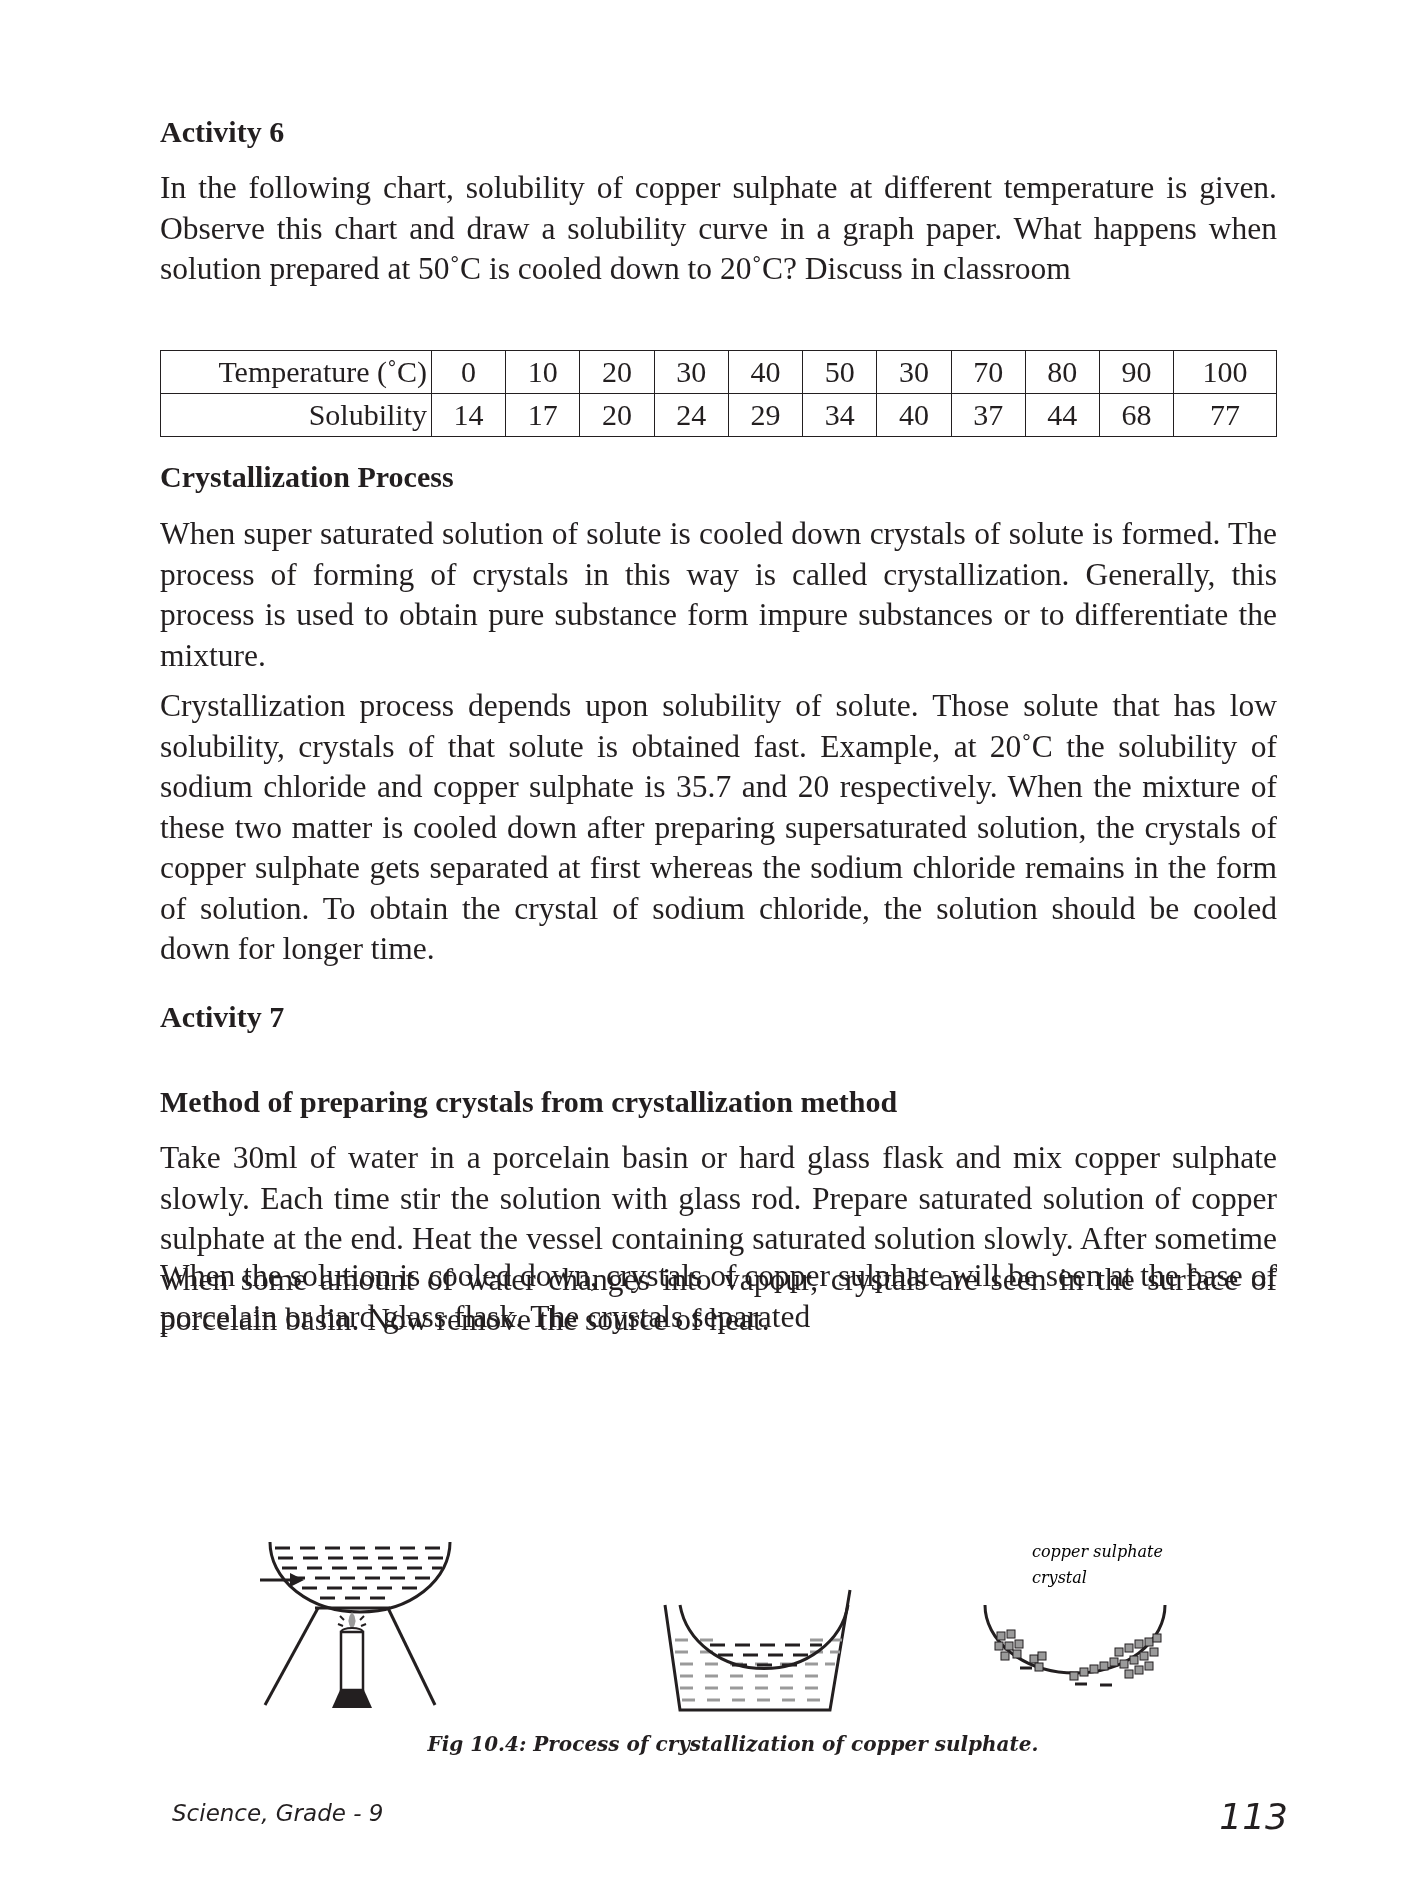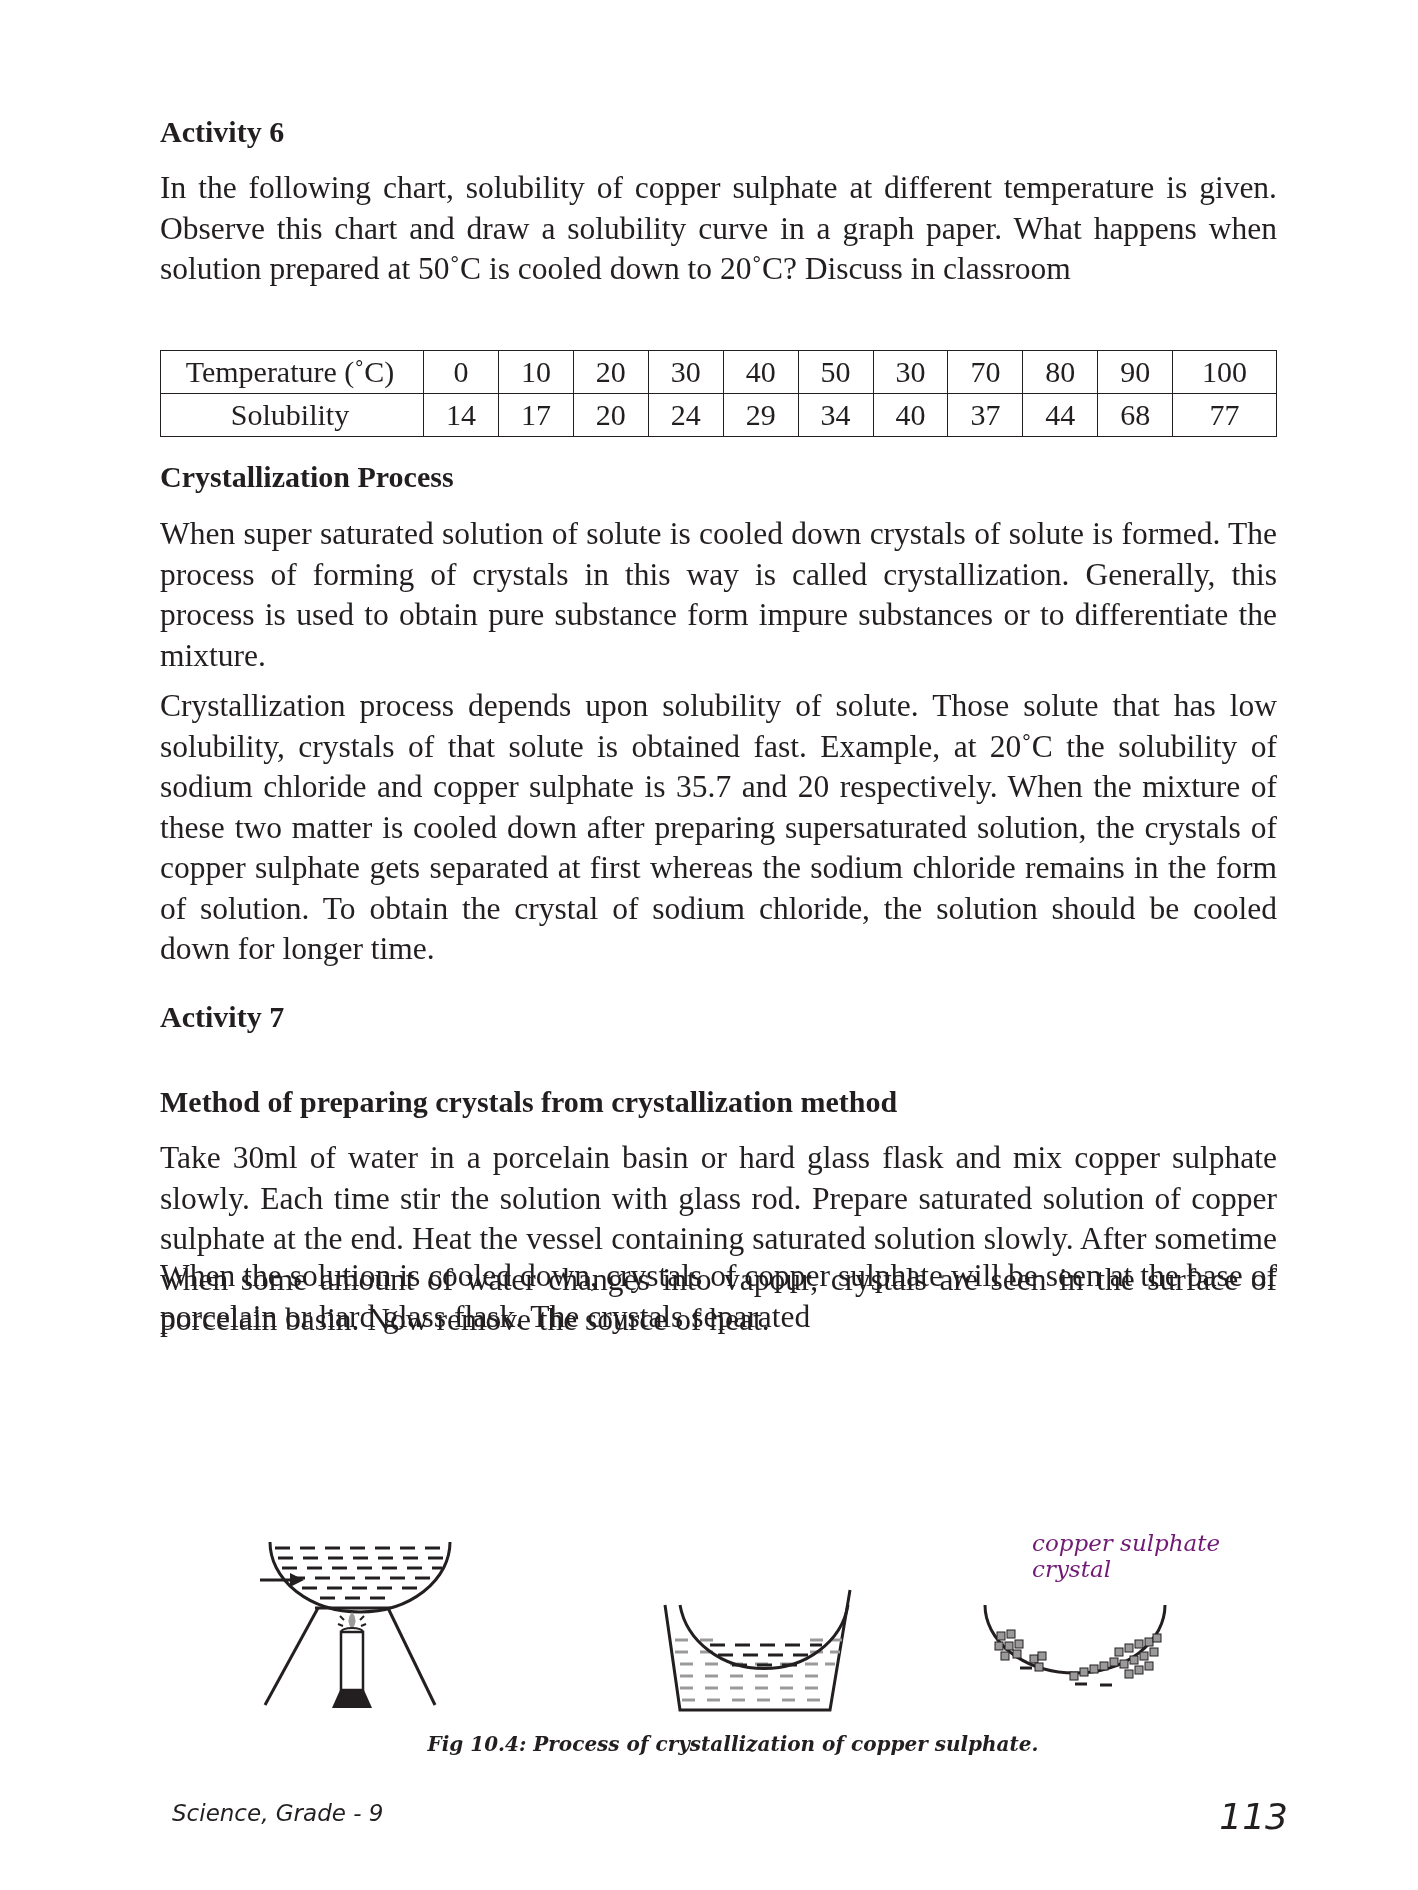--- a/index.html
+++ b/index.html
@@ -6,30 +6,30 @@
   body { width: 1418px; height: 1890px; position: relative; overflow: hidden;
          font-family: "DejaVu Serif", "Liberation Serif", serif; color: #231f20; }
   .page { position: absolute; left: 160px; top: 112px; width: 1117px; }
   .heading { font-family: "Liberation Serif", serif; font-weight: bold; font-size: 30px; margin: 0; line-height: 40px; }
   .para { font-family: "Liberation Serif", serif; font-size: 31.5px; line-height: 40.5px; margin: 0; text-align: justify; text-align-last: left; }
   #h-act6 { position: absolute; top: 0; }
   #p-act6 { position: absolute; top: 56px; width: 1117px; }
   table.sol { position: absolute; top: 238px; left: 0; width: 1117px; border-collapse: collapse;
               font-family: "Liberation Serif", serif; font-size: 30px; }
   table.sol td { border: 1.5px solid #231f20; height: 42px; padding: 0 4px; text-align: center; line-height: 42px; }
-  table.sol td.rowlabel { text-align: center; padding-left: 0; width: 258px; }
+  table.sol td.rowlabel { text-align: right; padding-left: 8px; width: 258px; }
   #h-cryst { position: absolute; top: 345px; }
   #p-cryst1 { position: absolute; top: 402px; width: 1117px; }
   #p-cryst2 { position: absolute; top: 574px; width: 1117px; }
   #h-act7 { position: absolute; top: 885px; }
   #h-method { position: absolute; top: 970px; }
   #p-method1 { position: absolute; top: 1026px; width: 1117px; }
   #p-method2 { position: absolute; top: 1144px; width: 1117px; }
   .figure { position: absolute; left: 150px; top: 1540px; width: 1150px; height: 200px; }
-  .fig-label { font-family: "DejaVu Serif", serif; font-style: italic; font-size: 23px; line-height: 26px; position: absolute; color: #701a75; }
+  .fig-label { font-family: "DejaVu Serif", serif; font-style: italic; font-size: 16px; line-height: 26px; position: absolute; color: #000000; margin-top: 9px; }
   .caption { position: absolute; left: 0; width: 1418px; top: 1732px; text-align: center; font-family: "DejaVu Serif", serif;
              font-weight: bold; font-style: italic; font-size: 20px; padding-left: 24px; }
   .footer-left { position: absolute; left: 172px; top: 1800px; font-family: "DejaVu Sans", sans-serif; font-style: italic; font-size: 23px; }
   .footer-right { position: absolute; right: 130px; top: 1796px; font-family: "DejaVu Sans", sans-serif; font-style: italic; font-size: 36px; }
 </style>
 </head>
 <body>
 
 <div class="page">
   <h3 id="h-act6" class="heading">Activity 6</h3>

